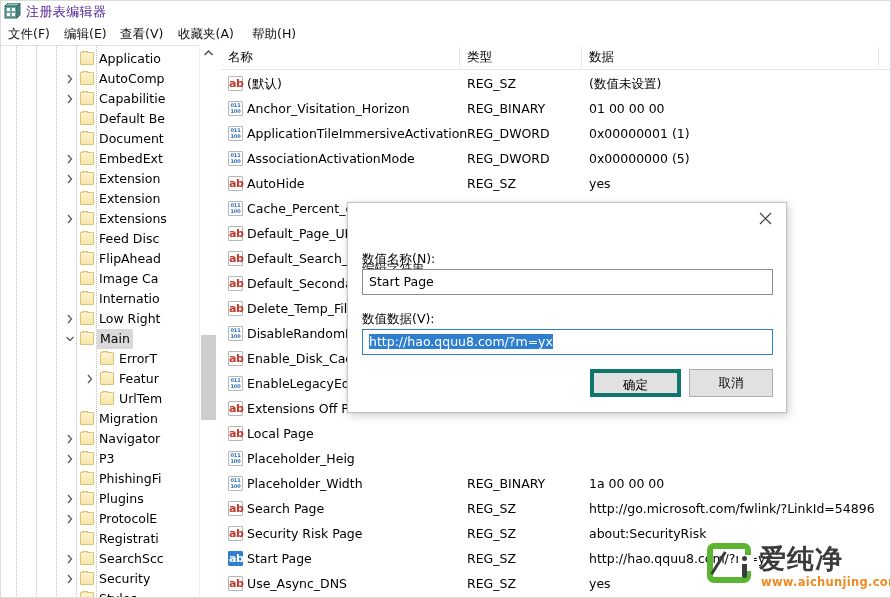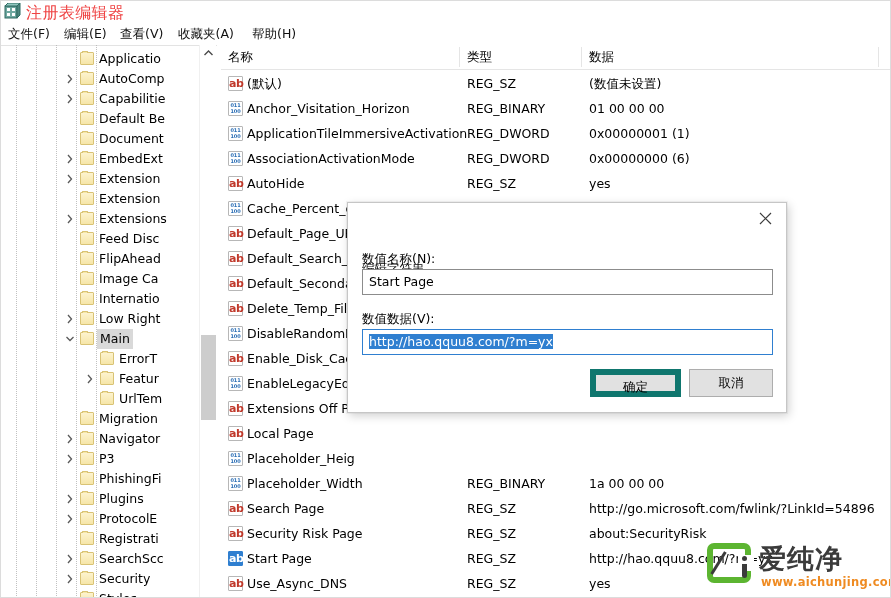--- a/index.html
+++ b/index.html
@@ -6,21 +6,21 @@
   body{
     width:891px;height:598px;overflow:hidden;
     font-family:"DejaVu Sans","Liberation Sans",sans-serif;
     font-size:12px;color:#000;background:#ffffff;
   }
   .app{position:relative;width:891px;height:598px;background:#ffffff;}
 
   
   .titlebar{position:absolute;left:0;top:0;width:891px;height:23px;background:#ffffff;}
   .title-icon{position:absolute;left:4px;top:3px;width:17px;height:17px;}
-  .title-text{position:absolute;left:26px;top:3px;font-size:16px;color:#ef4444;white-space:nowrap;letter-spacing:.4px;}
+  .title-text{position:absolute;left:26px;top:3px;font-size:13px;color:#4c1d95;white-space:nowrap;letter-spacing:.4px;}
 
   
   .menubar{position:absolute;left:0;top:23px;width:891px;height:22px;background:#ffffff;}
   .menu-item{position:absolute;top:3px;font-size:12.5px;color:#111;white-space:nowrap;padding:0 2px;cursor:default;}
 
   
   .pane-left{position:absolute;left:0;top:45px;width:217px;height:553px;background:#ffffff;
     border-top:1px solid #e3e3e3;box-sizing:border-box;overflow:hidden;}
   .pane-divider{position:absolute;left:217px;top:45px;width:4px;height:553px;background:#ffffff;}
   .pane-right{position:absolute;left:221px;top:45px;width:670px;height:553px;background:#ffffff;overflow:hidden;}
@@ -69,21 +69,21 @@
   .dlg-close{position:absolute;right:0;top:0;width:42px;height:30px;color:#3c3c3c;font-size:16px;
     text-align:center;line-height:30px;cursor:default;}
   .dlg-label{position:absolute;left:14px;font-size:12.5px;color:#000;white-space:nowrap;}
   .dlg-input{position:absolute;left:14px;width:411px;height:26px;background:#ffffff;
     border:1px solid #8c8c8c;box-sizing:border-box;font-size:12.5px;color:#000;line-height:24px;
     padding:0 6px;white-space:nowrap;overflow:hidden;}
   .dlg-input.focused{border:1px solid #2f7fd0;}
   .dlg-input .selblk{background:#2f7fd0;color:#ffffff;}
   .dlg-btn{position:absolute;height:28px;background:#e1e1e1;border:1px solid #adadad;box-sizing:border-box;
     font-size:12.5px;color:#000;text-align:center;line-height:26px;cursor:default;}
-  .dlg-btn.primary{background:#e1e1e1;border:6px solid #0f766e;line-height:24px;}
+  .dlg-btn.primary{background:#e1e1e1;border:4px solid #0f766e;line-height:24px;}
 
   
   .wm{position:absolute;left:707px;top:541px;width:176px;height:50px;}
   .wm-mark{position:absolute;left:0;top:2px;width:44px;height:40px;}
   .wm-mark .brk{position:absolute;left:0;top:0;width:44px;height:40px;box-sizing:border-box;
     border:6px solid #5cb531;border-radius:7px;}
   .wm-mark .notch{position:absolute;right:-3px;top:12px;width:16px;height:16px;background:#ffffff;}
   .wm-mark .slash{position:absolute;left:10px;top:7px;width:3px;height:26px;background:#3b3b3b;
     transform:rotate(32deg);transform-origin:center;}
   .wm-mark .dot{position:absolute;right:4px;top:13px;width:5px;height:5px;background:#3b3b3b;border-radius:50%;}
@@ -334,21 +334,21 @@
           <span class="ty">REG_DWORD</span>
           <span class="dt">0x00000001 (1)</span>
         </div>
         <div class="lrow" style="top: 101px;">
           <span class="icon ic-bin">
             <span style="display:block">011</span>
             <span style="display:block">100</span>
           </span>
           <span class="nm">AssociationActivationMode</span>
           <span class="ty">REG_DWORD</span>
-          <span class="dt">0x00000000 (6)</span>
+          <span class="dt">0x00000000 (5)</span>
         </div>
         <div class="lrow" style="top: 126px;">
           <span class="icon ic-sz">ab</span>
           <span class="nm">AutoHide</span>
           <span class="ty">REG_SZ</span>
           <span class="dt">yes</span>
         </div>
         <div class="lrow" style="top: 151px;">
           <span class="icon ic-bin">
             <span style="display:block">011</span>

